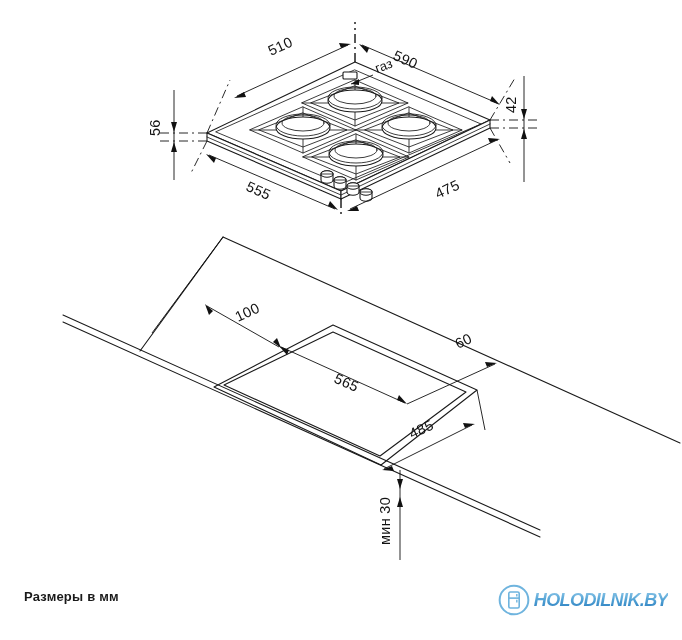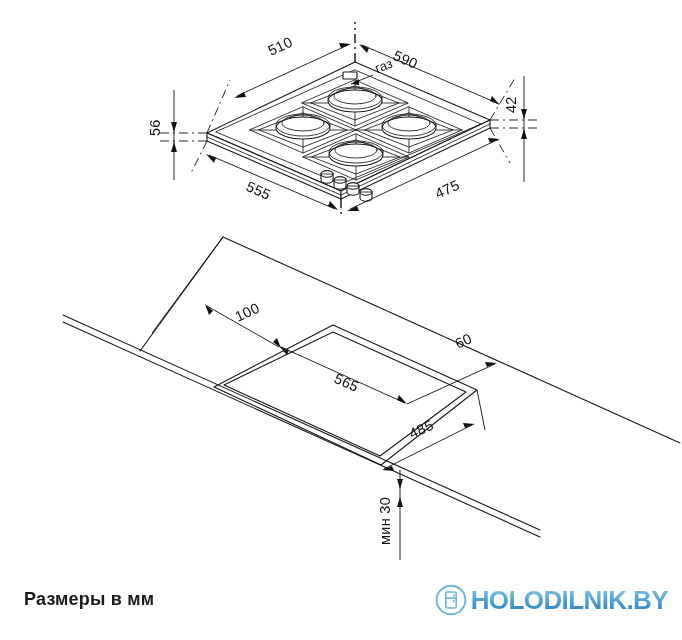--- a/index.html
+++ b/index.html
@@ -62,49 +62,50 @@
   .leadtext {
     font-family: "Liberation Sans", sans-serif;
     font-size: 13px;
     fill: #111111;
   }
   .caption {
     position: absolute;
     left: 24px;
     top: 589px;
     font-family: "Liberation Sans", sans-serif;
-    font-size: 18px;
+    font-size: 13px;
     font-weight: bold;
     color: #1a1a1a;
     letter-spacing: 0.2px;
     white-space: nowrap;
   }
   .brand {
     position: absolute;
     right: 14px;
     top: 583px;
     display: flex;
     align-items: center;
     gap: 3px;
   }
   .brand-mark {
     width: 34px;
     height: 34px;
     flex: 0 0 auto;
   }
   .brand-text {
     font-family: "Liberation Sans", sans-serif;
-    font-size: 26px;
+    font-size: 18px;
     font-weight: bold;
     letter-spacing: -0.6px;
     line-height: 1;
     background: linear-gradient(180deg, #8ec6e8 0%, #5aa8d8 42%, #2b7fc0 100%);
     -webkit-background-clip: text;
     background-clip: text;
     color: transparent;
+    font-style: italic;
     -webkit-text-fill-color: transparent;
   }
 </style>
 </head>
 <body>
 
 <svg id="drawing" viewBox="0 0 682 640">
 
   <g>
 

